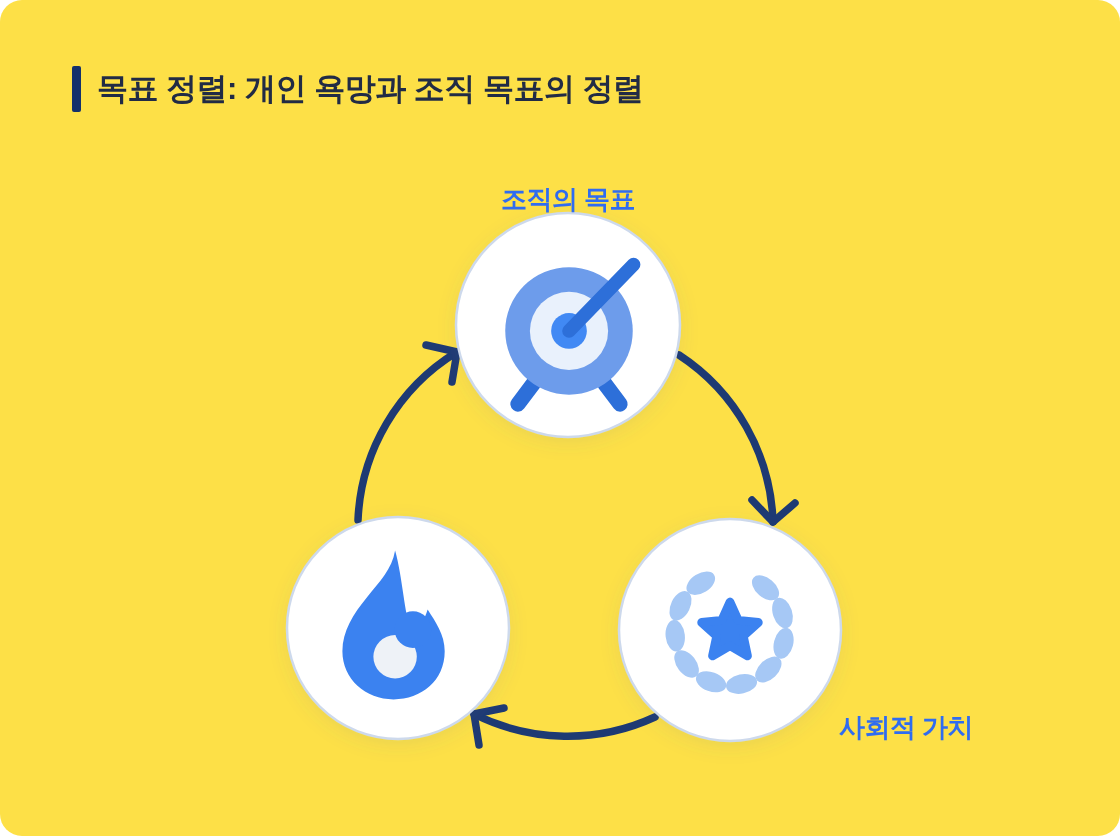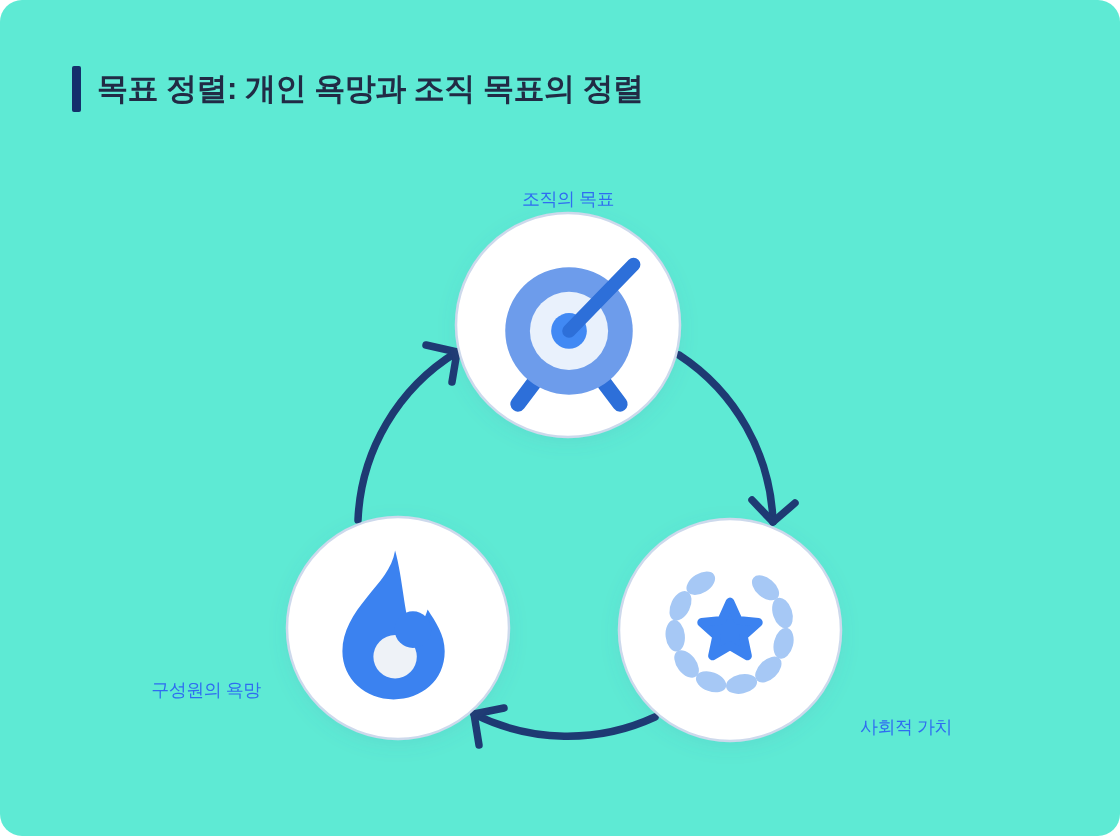--- a/index.html
+++ b/index.html
@@ -5,21 +5,21 @@
   html, body {
     margin: 0; padding: 0;
     background: #ffffff;
     font-family: "Liberation Sans", "DejaVu Sans", sans-serif;
     -webkit-font-smoothing: antialiased;
   }
   .card {
     position: relative;
     width: 1120px;
     height: 836px;
-    background: #5eead4;
+    background: #fde047;
     border-radius: 22px;
     overflow: hidden;
   }
   .title-row {
     position: absolute;
     left: 72px; top: 66px;
     display: flex;
     align-items: center;
     height: 46px;
   }
@@ -39,22 +39,22 @@
     white-space: nowrap;
   }
   .diagram-svg {
     position: absolute;
     left: 0; top: 0;
     width: 1120px; height: 836px;
   }
   .node-label {
     position: absolute;
     transform: translate(-50%, -50%);
-    font-size: 18px;
-    font-weight: 400;
+    font-size: 26px;
+    font-weight: 700;
     letter-spacing: -0.5px;
     color: #2f6cf1;
     white-space: nowrap;
   }
   .node-label.top   { left: 568px; top: 199px; }
   .node-label.right { left: 906px; top: 690px; margin-top: 37px; }
   .node-label.left  { left: 206px; top: 690px; }
 </style>
 </head>
 <body>
@@ -125,15 +125,14 @@
       <path d="M52,2 C50,14 42,22 34,32 C25,43 18,54 18,67 C18,85 33,98 51,98
                C69,98 84,86 84,67 C84,56 78,48 73,40 C71,47 67,52 62,51
                C58,44 57,20 52,2 Z" fill="#3b82f0"></path>
       <circle cx="52" cy="70.5" r="14" fill="#eef2f7"></circle>
       <circle cx="63.5" cy="53" r="11.8" fill="#3b82f0"></circle>
     </g>
   </svg>
 
   <div class="node-label top">조직의 목표</div>
   <div class="node-label right">사회적 가치</div>
-  <div class="node-label left">구성원의 욕망</div>
 
 </div>
 
 </body></html>

